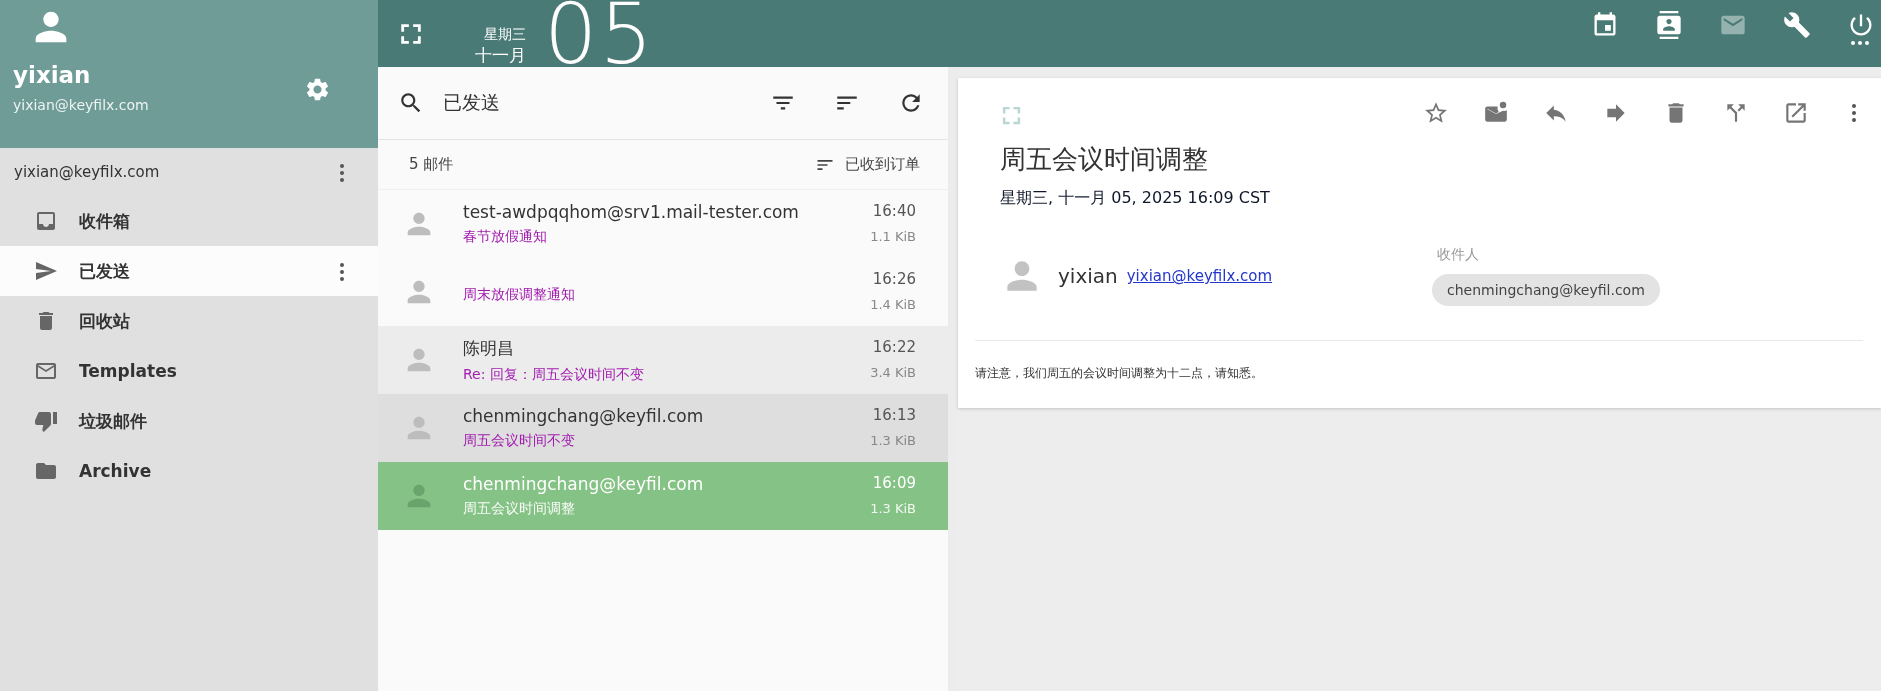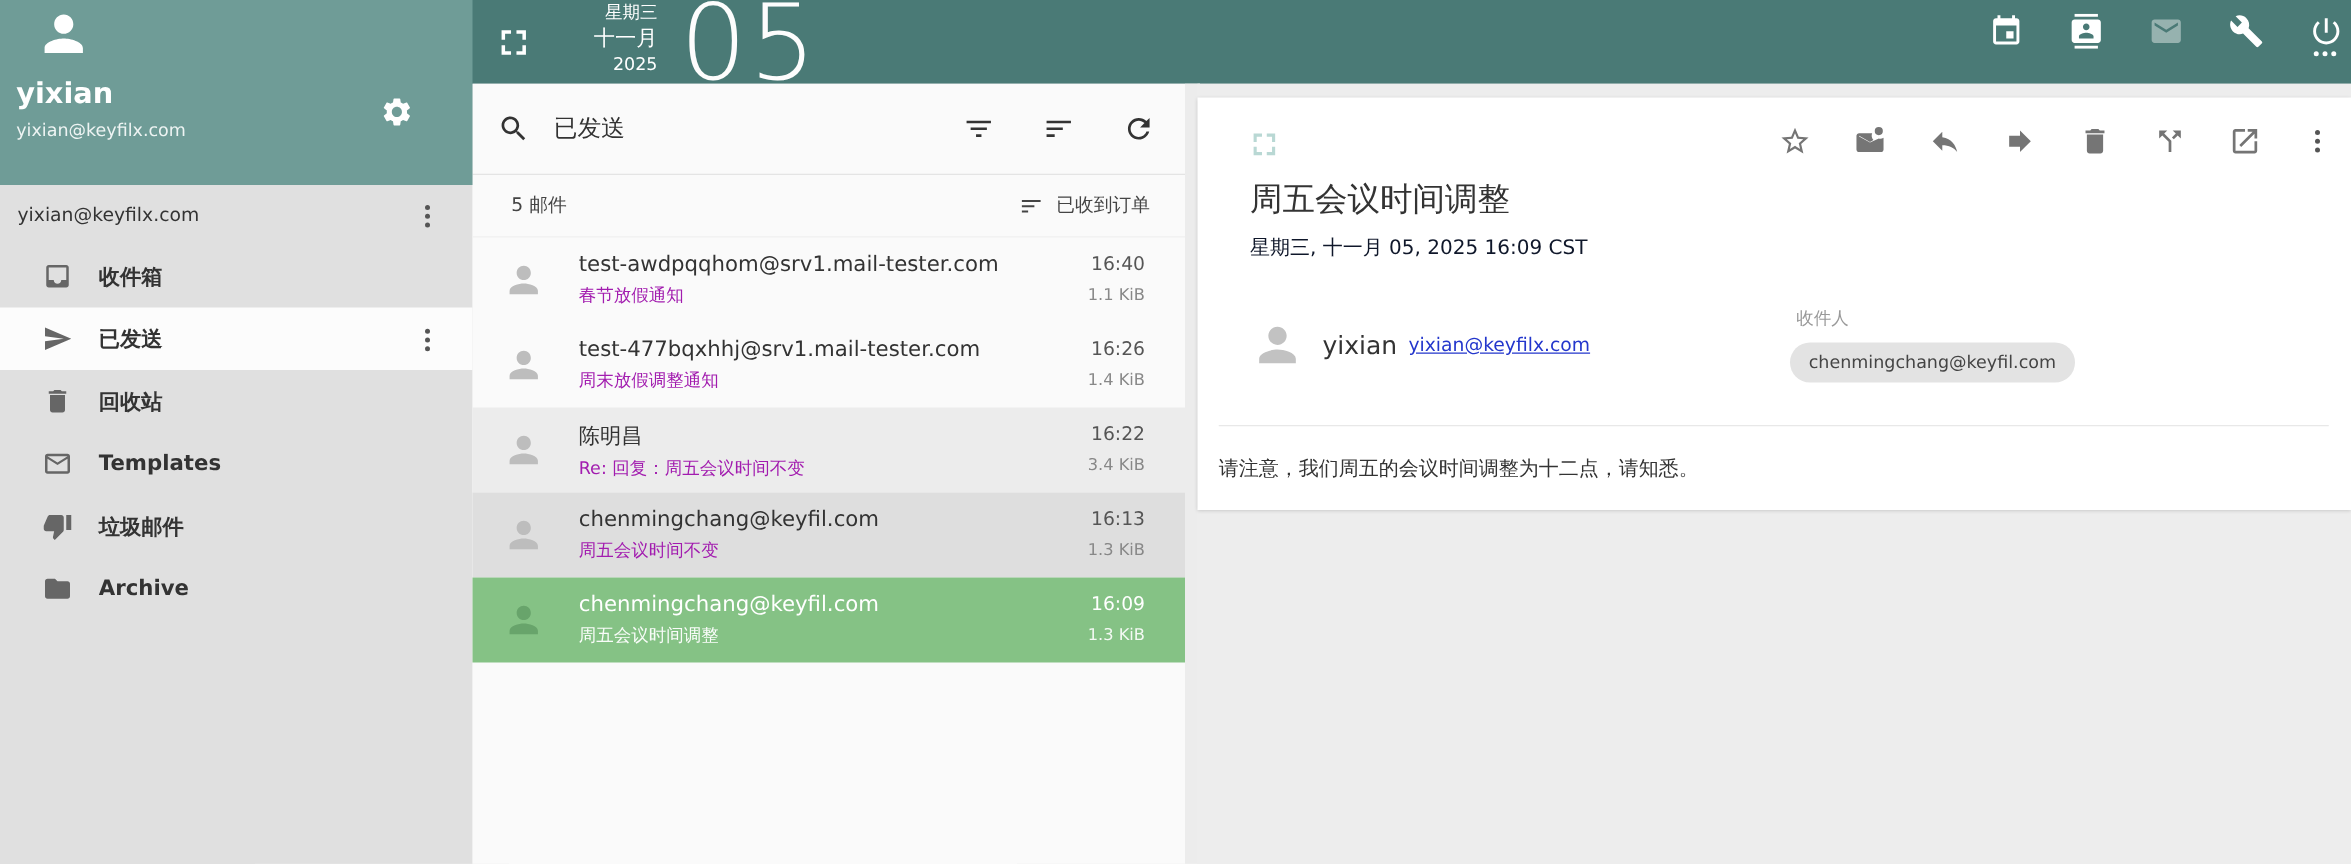--- a/index.html
+++ b/index.html
@@ -4,21 +4,21 @@
 <style>
   * { margin:0; padding:0; box-sizing:border-box; }
   html,body { width:1881px; height:691px; overflow:hidden; background:#ededed;
     font-family:"DejaVu Sans","Liberation Sans",sans-serif; }
   svg { display:block; }
 
   
   .topbar { position:absolute; left:0; top:0; width:1881px; height:67px; background:#4a7a76; }
   .tb-expand { position:absolute; left:398px; top:21px; width:26px; height:26px; cursor:pointer; }
   .date-block { position:absolute; left:430px; top:1px; width:96px; text-align:right; color:#fff; line-height:1.35; }
-  .date-wd { font-size:14px; }
+  .date-wd { font-size:14px;margin-top:24px; }
   .date-mo { font-size:17px; }
   .date-yr { font-size:14px; }
   .big-day { position:absolute; left:544px; top:-8px; font-size:84px; font-weight:100; color:#fdfdfd; line-height:84px; letter-spacing:2px; }
   .tb-icons { position:absolute; right:6px; top:11px; display:flex; gap:36px; align-items:flex-start; }
   .tb-icon { width:28px; height:28px; cursor:pointer; position:relative; }
   .tb-icon.dimmed { opacity:.42; }
   .tb-dots { position:absolute; left:4px; top:30px; display:flex; gap:3px; }
   .tb-dots i { width:4px; height:4px; border-radius:50%; background:#fff; display:block; }
 
   
@@ -83,21 +83,21 @@
   .rd-subject { position:absolute; left:42px; top:64px; font-size:26px; color:#333; }
   .rd-date { position:absolute; left:42px; top:110px; font-size:16px; color:#0f172a; }
   .rd-to-label { position:absolute; left:479px; top:168px; font-size:14px; color:#999; }
   .rd-sender { position:absolute; left:42px; top:176px; display:flex; align-items:center; }
   .rd-sender-avatar { width:44px; height:44px; }
   .rd-sender-avatar path { fill:#c2c2c2; }
   .rd-from-name { font-size:20px; color:#333; margin-left:14px; }
   .rd-from-email { font-size:15px; color:#2336cc; text-decoration:underline; margin-left:9px; cursor:pointer; }
   .rd-chip { position:absolute; left:474px; top:196px; background:#e3e3e3; border-radius:17px; padding:8px 15px; font-size:14px; color:#444; cursor:pointer; }
   .rd-divider { position:absolute; left:17px; top:262px; width:888px; height:1px; background:#e8e8e8; }
-  .rd-body { position:absolute; left:17px; top:287px; font-size:16px; color:#333; }
+  .rd-body { position:absolute; left:17px; top:287px; font-size:12px; color:#333; }
 </style>
 </head>
 <body>
 
 <div class="topbar">
   <span class="tb-expand">
     <svg viewBox="0 0 24 24" fill="#fff">
         <path d="M3 3h7v2.6H5.6V10H3V3zm18 0v7h-2.6V5.6H14V3h7zM3 21v-7h2.6v4.4H10V21H3zm18 0h-7v-2.6h4.4V14H21v7z"></path>
       </svg>
   </span>
@@ -278,21 +278,20 @@
       </span>
     </div>
 
     <div class="msg-row">
       <span class="msg-avatar">
           <svg viewBox="0 0 24 24">
             <path d="M12 12c2.21 0 4-1.79 4-4s-1.79-4-4-4-4 1.79-4 4 1.79 4 4 4zm0 2c-2.67 0-8 1.34-8 4v2h16v-2c0-2.66-5.33-4-8-4z"></path>
           </svg>
         </span>
       <span class="msg-texts">
-        <div class="msg-from">test-477bqxhhj@srv1.mail-tester.com</div>
         <div class="msg-subject">周末放假调整通知</div>
       </span>
       <span class="msg-meta">
         <div class="msg-time">16:26</div>
         <div class="msg-size">1.4 KiB</div>
       </span>
     </div>
 
     <div class="msg-row focused">
       <span class="msg-avatar">

